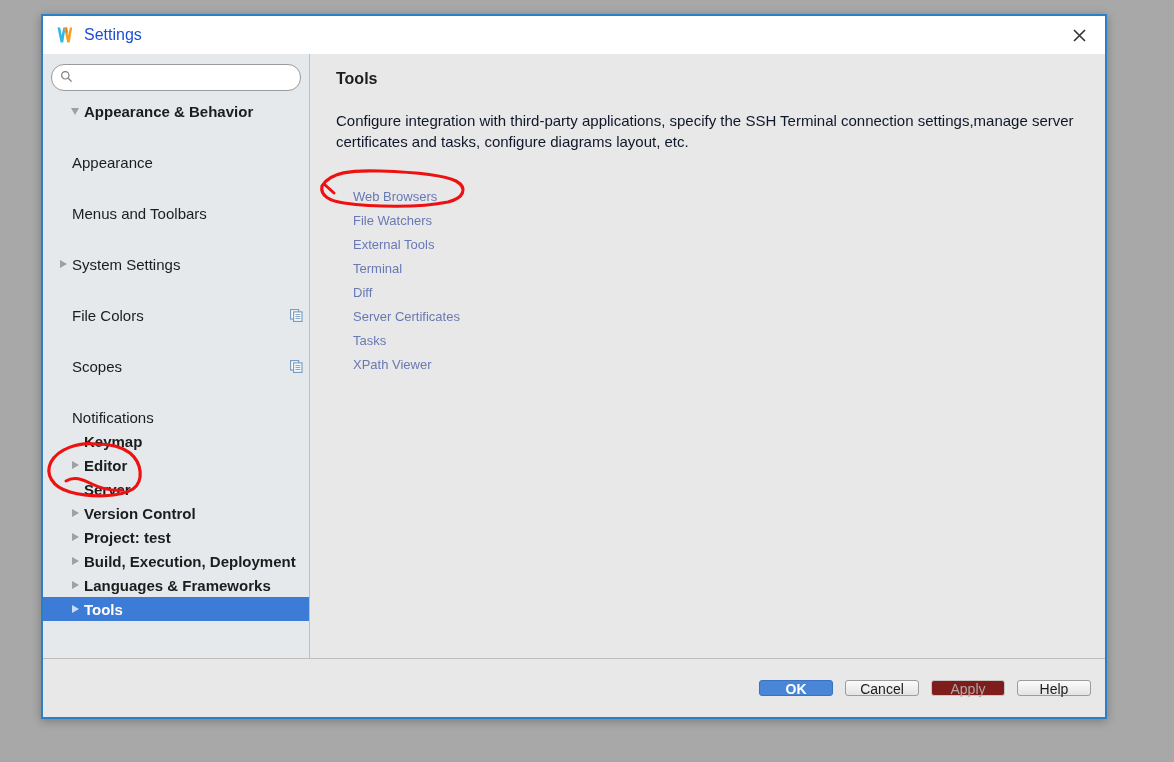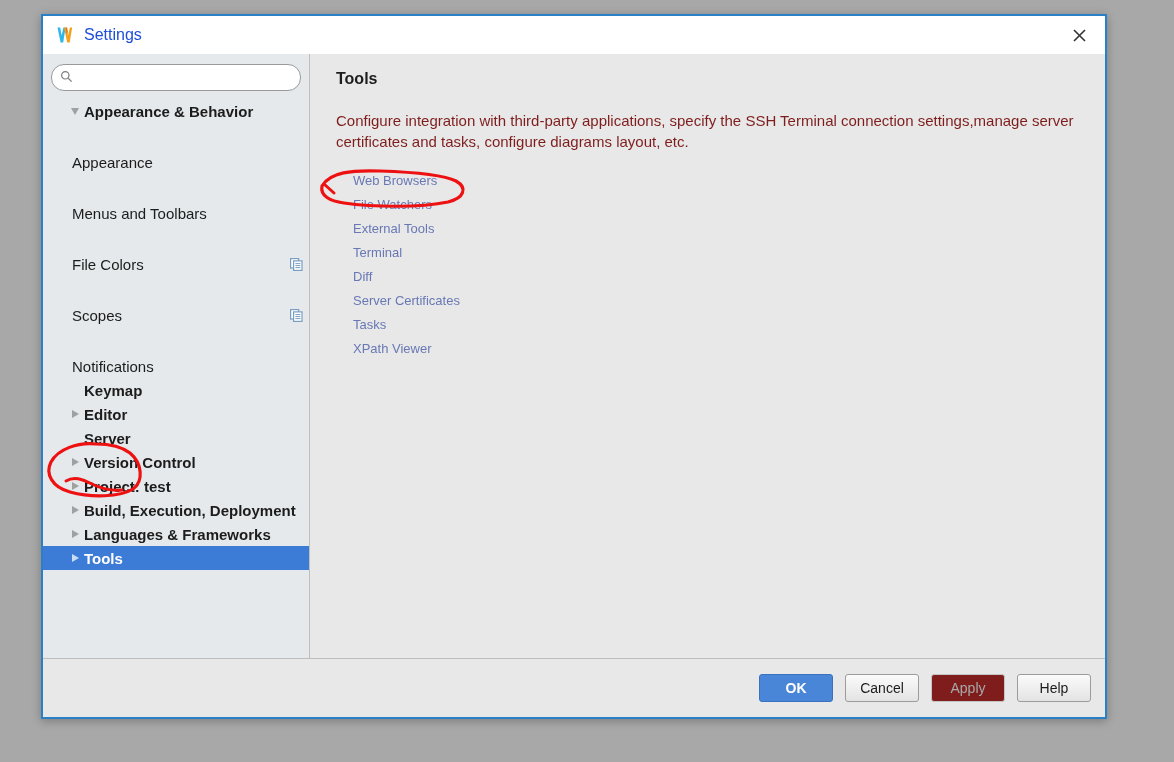--- a/index.html
+++ b/index.html
@@ -157,23 +157,23 @@
     overflow: hidden;
   }
   #content-title {
     font-size: 16px;
     font-weight: bold;
     color: #1c1c1c;
     margin: 0 0 22px 0;
   }
   #content-desc {
     font-size: 15px;
-    color: #7f1d1d;
+    color: #0f172a;
     line-height: 1.42;
-    margin: 0 0 16px 0;
+    margin: 0 0 32px 0;
     max-width: 775px;
   }
   #link-list {
     margin: 0; padding: 0;
     list-style: none;
     margin-left: 17px;
   }
   #link-list li {
     font-size: 13px;
     color: #6878b4;
@@ -189,21 +189,21 @@
     background: #e8e8e8;
     border-top: 1px solid #bdbdbd;
     display: flex;
     align-items: center;
     justify-content: flex-end;
     padding-right: 14px;
     box-sizing: border-box;
   }
   .btn {
     min-width: 74px;
-    height: 28px;
+    height: 16px;
     margin-left: 12px;
     font-size: 14px;
     font-family: "Liberation Sans", sans-serif;
     border: 1px solid #9c9c9c;
     border-radius: 3px;
     background: linear-gradient(#fbfbfb, #e3e3e3);
     color: #1c1c1c;
     cursor: pointer;
     padding: 0 14px;
   }
@@ -269,20 +269,26 @@
               <span class="tw down"></span>
             </span>
             <span class="tree-label">Appearance &amp; Behavior</span>
           </div>
           <div class="tree-row lvl1">
             <span class="tree-label">Appearance</span>
           </div>
           <div class="tree-row lvl1">
             <span class="tree-label">Menus and Toolbars</span>
           </div>
+          <div class="tree-row lvl1 hastwist">
+            <span class="twist">
+              <span class="tw right"></span>
+            </span>
+            <span class="tree-label">System Settings</span>
+          </div>
           <div class="tree-row lvl1">
             <span class="tree-label">File Colors</span>
             <span class="row-icon">
               <svg width="13" height="13" viewBox="0 0 13 13">
                 <rect x="0.6" y="0.6" width="8" height="9.4" fill="#ffffff" stroke="#7a9ec2" stroke-width="1.2"></rect>
                 <rect x="3.6" y="2.9" width="8.4" height="9.5" fill="#ffffff" stroke="#7a9ec2" stroke-width="1.2"></rect>
                 <path d="M5.4 5.6h5 M5.4 7.6h5 M5.4 9.6h5" stroke="#7a9ec2" stroke-width="1"></path>
               </svg>
             </span>
           </div>

